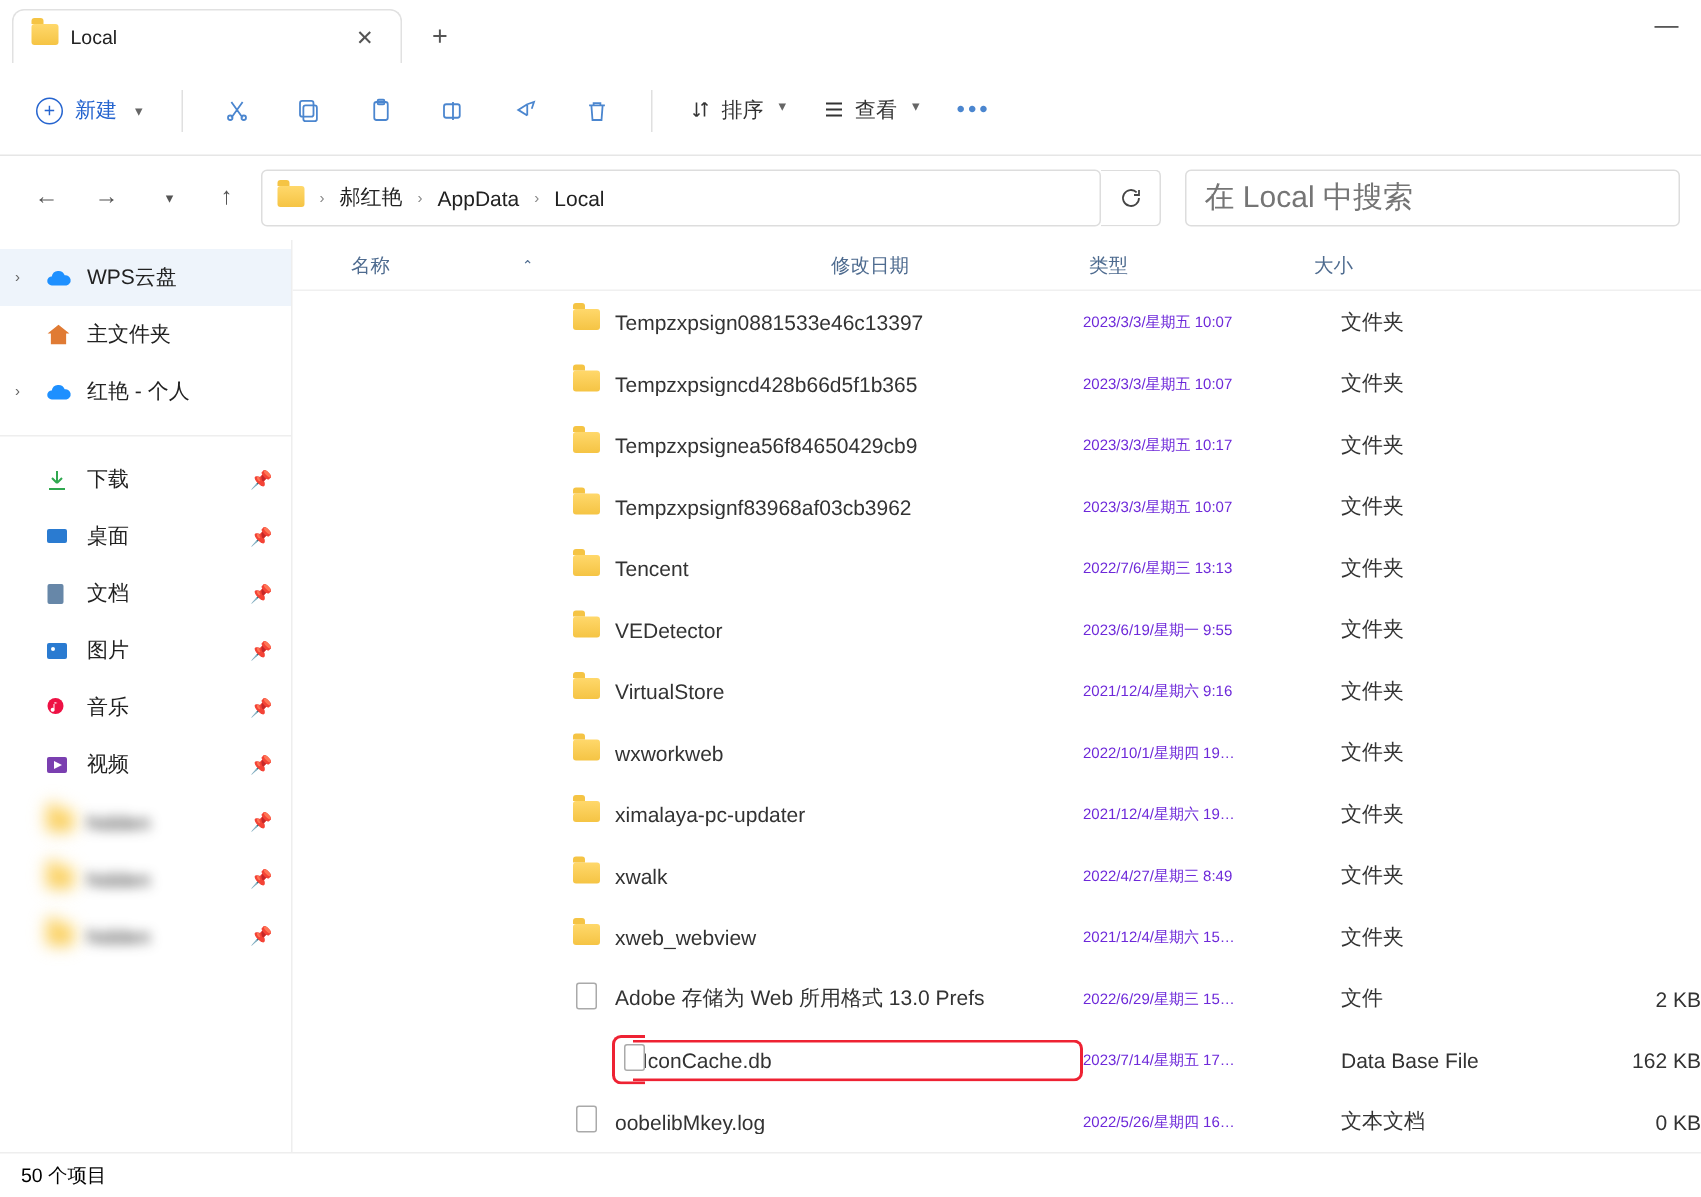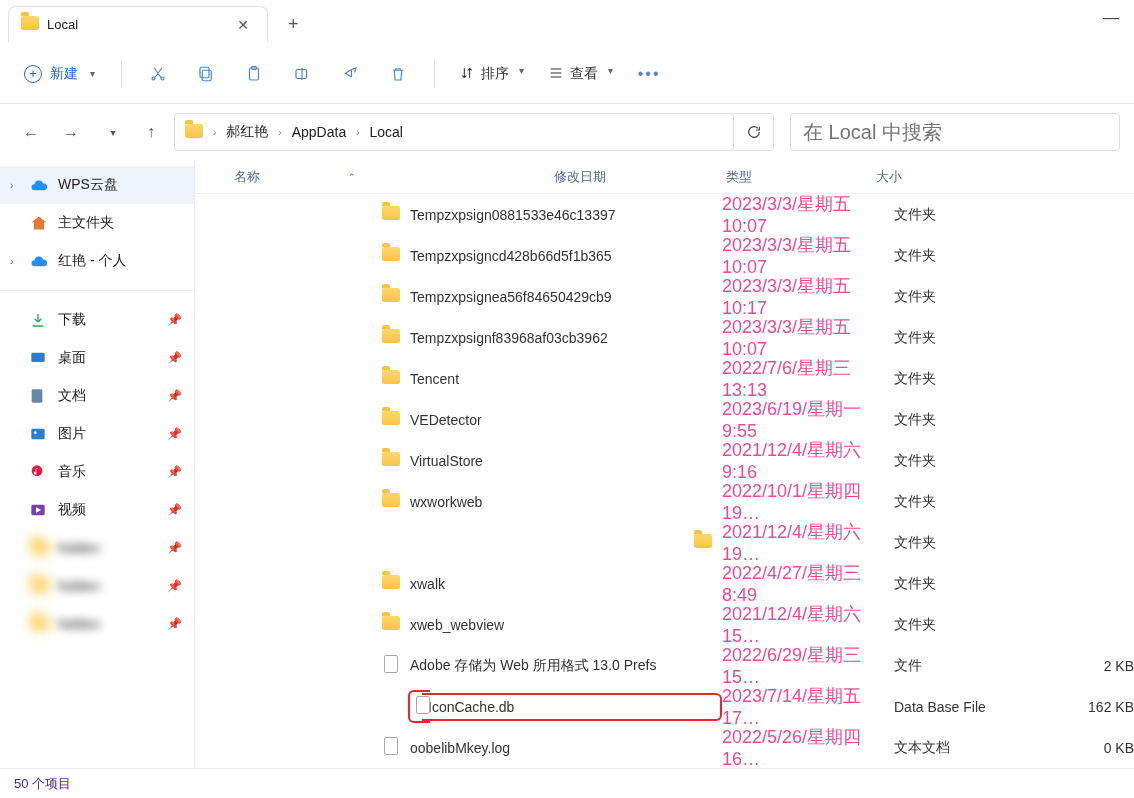--- a/index.html
+++ b/index.html
@@ -51,29 +51,29 @@
   .col-name { width: 320px; display:flex; align-items:center; gap:8px; }
   .col-date { width: 172px; }
   .col-type { width: 150px; }
   .col-size { width: 90px; text-align: left; }
   .sort-arrow { font-size: 9px; color: #4e6b8f; margin-left: 80px; }
 
   .files { flex: 1; overflow: auto; }
   .row { display: flex; align-items: center; height: 41px; padding-left: 14px; font-size: 14px; color: #333; justify-content: flex-end; }
   .row .icon { width: 22px; text-align: center; margin-right: 8px; }
   .row .name { width: 312px; white-space: nowrap; overflow: hidden; text-overflow: ellipsis; }
-  .row .date { width: 172px; color: #ec4899; font-size: 18px; }
+  .row .date { width: 172px; color: #6d28d9; font-size: 10px; }
   .row .type { width: 150px; }
   .row .size { width: 90px; text-align: right; }
   .row.highlight .icon, .row.highlight .name { border: 2.5px solid #e23; border-radius: 6px; padding: 4px 6px; margin-left: -8px; }
   .row.highlight .icon { border-right:none; border-radius:6px 0 0 6px; margin-right:0; padding-right:2px; }
   .row.highlight .name { border-left:none; border-radius:0 6px 6px 0; width: 300px; }
 
   
-  .status { height: 30px; display: flex; align-items: center; padding: 0 14px; font-size: 13px; color: #4c1d95; border-top: 1px solid #eee; }
+  .status { height: 30px; display: flex; align-items: center; padding: 0 14px; font-size: 13px; color: #000000; border-top: 1px solid #eee; }
   svg { display: block; }
 
   .folder-ico { width:18px; height:14px; background: linear-gradient(#ffd86b,#f5c444); border-radius:2px; position:relative; display:inline-block; }
   .folder-ico::before { content:""; position:absolute; top:-4px; left:0; width:8px; height:4px; background:#f5c444; border-radius:2px 2px 0 0; }
   .file-ico { width:14px; height:18px; border:1px solid #aaa; border-radius:2px; background:#fff; display:inline-block; position:relative; }
 
 </style>
 </head>
 <body>
 
@@ -357,20 +357,21 @@
         </div>
         <div class="row">
           <span class="icon"><span class="folder-ico"></span></span>
           <span class="name">wxworkweb</span>
           <span class="date">2022/10/1/星期四 19…</span>
           <span class="type">文件夹</span>
           <span class="size"></span>
         </div>
         <div class="row">
           <span class="icon"><span class="folder-ico"></span></span>
+          <span class="name">ximalaya-pc-updater</span>
           <span class="date">2021/12/4/星期六 19…</span>
           <span class="type">文件夹</span>
           <span class="size"></span>
         </div>
         <div class="row">
           <span class="icon"><span class="folder-ico"></span></span>
           <span class="name">xwalk</span>
           <span class="date">2022/4/27/星期三 8:49</span>
           <span class="type">文件夹</span>
           <span class="size"></span>

